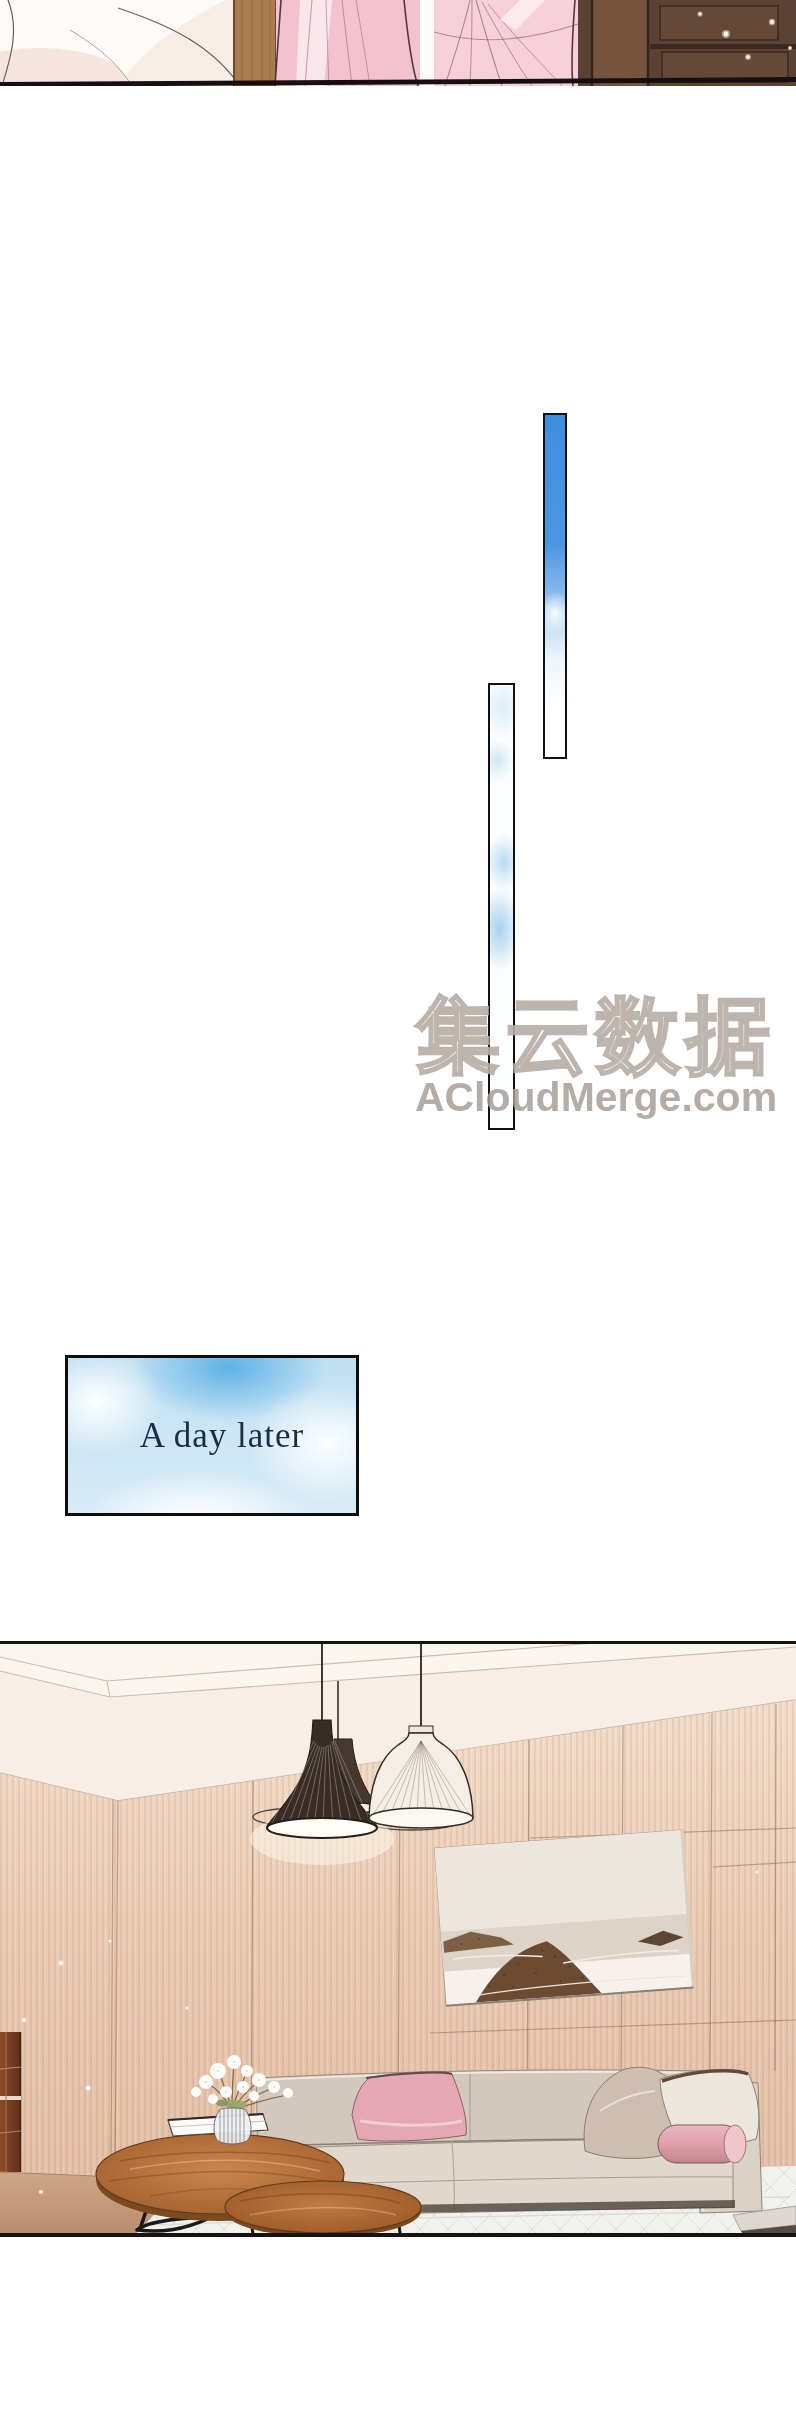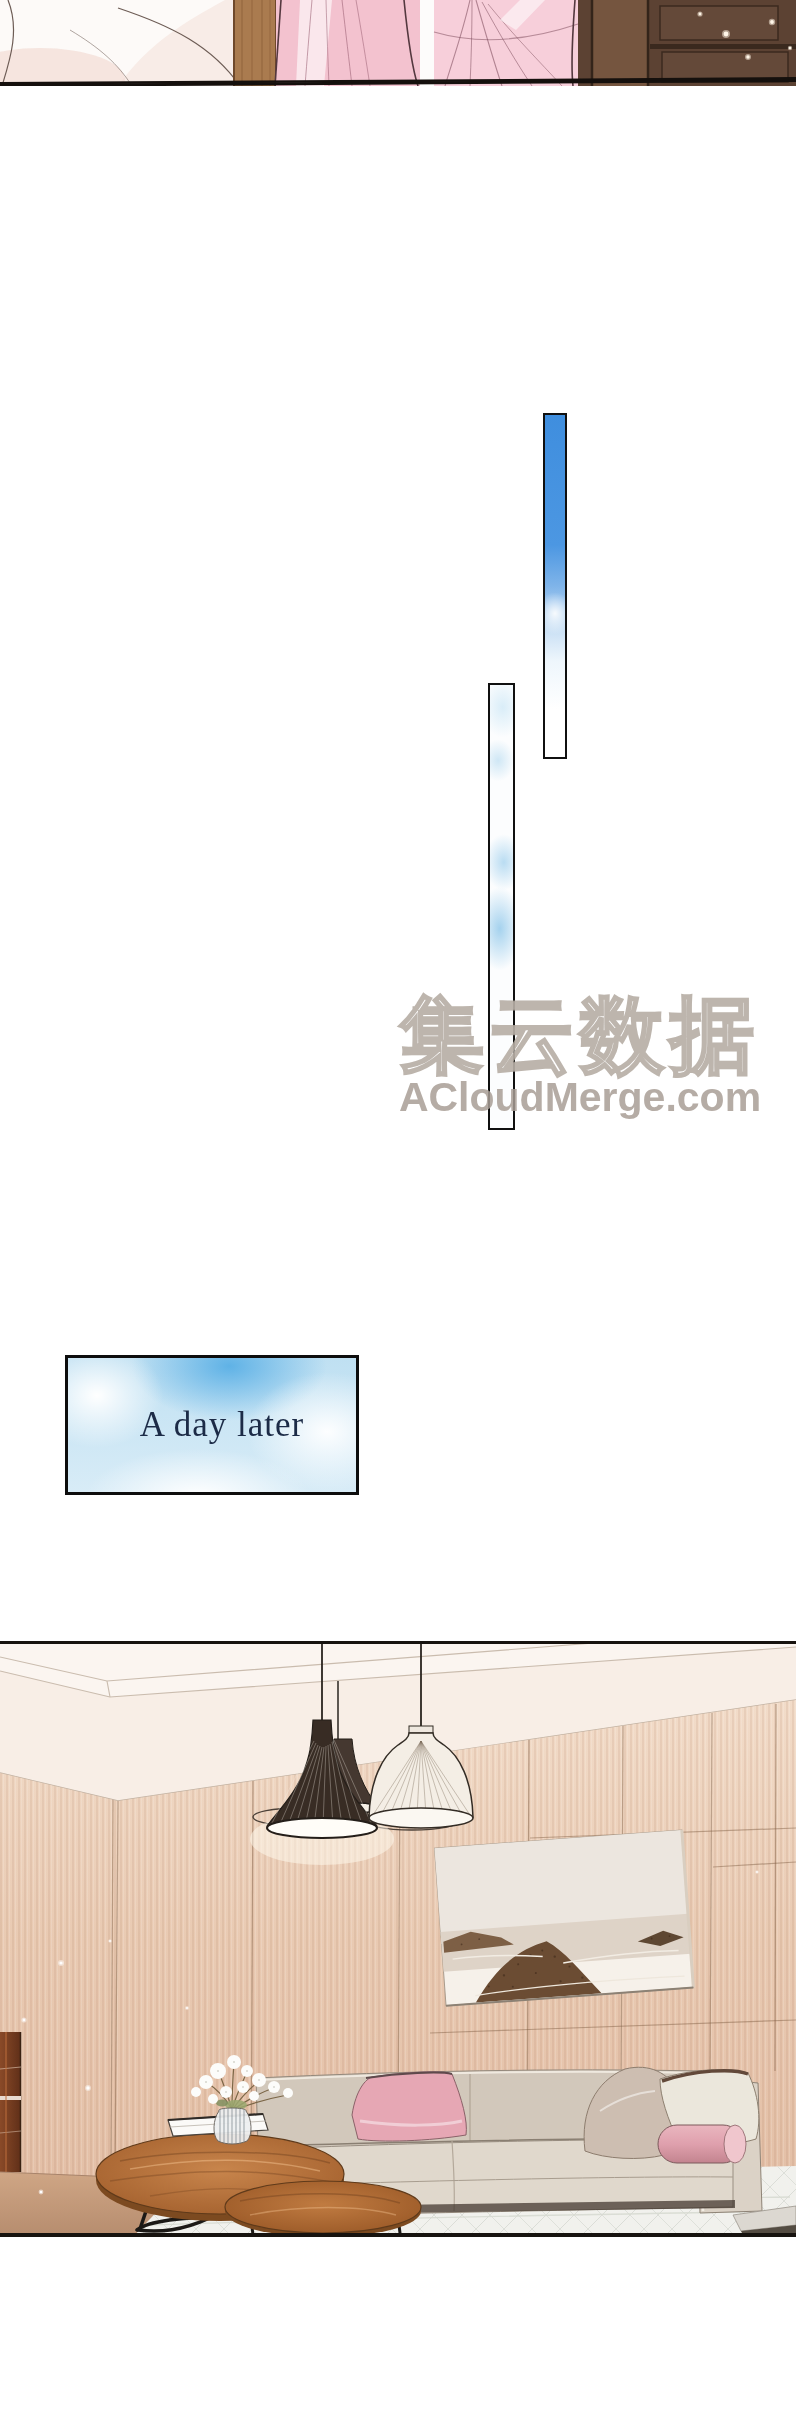--- a/index.html
+++ b/index.html
@@ -21,29 +21,29 @@
   #sky-strip-long{left:488px;top:683px;width:27px;height:447px;box-sizing:border-box;
     border:2px solid #101010;z-index:1;
     background:
       radial-gradient(ellipse 30px 42px at 55% 5%, #d9edf8, rgba(255,255,255,0) 72%),
       radial-gradient(ellipse 24px 30px at 35% 17%, #cfe7f5, rgba(255,255,255,0) 70%),
       radial-gradient(ellipse 28px 40px at 60% 40%, #b9dcf2, rgba(255,255,255,0) 70%),
       radial-gradient(ellipse 32px 58px at 42% 55%, #a5d2ee, rgba(255,255,255,0) 72%),
       #fcfdfe;}
 
   
-  #watermark{left:384px;top:988px;width:392px;z-index:2;text-align:center;pointer-events:none;}
+  #watermark{left:400px;top:988px;width:392px;z-index:2;text-align:center;pointer-events:none;}
   #watermark .logo{font-size:84px;line-height:1.12;font-weight:bold;letter-spacing:6px;
     color:rgba(255,255,255,0.45);-webkit-text-stroke:2.5px rgba(178,168,159,0.85);
     white-space:nowrap;}
   #watermark .site{font-size:41px;font-weight:bold;margin-top:-8px;
     color:rgba(168,158,149,0.85);letter-spacing:0px;white-space:nowrap;}
 
   
-  #caption-panel{left:65px;top:1355px;width:294px;height:140px;box-sizing:border-box;
+  #caption-panel{left:65px;top:1355px;width:294px;height:161px;box-sizing:border-box;
     border:3px solid #0d0d0d;display:flex;align-items:center;justify-content:center;
     background:
       radial-gradient(ellipse 95px 75px at 10% 28%, #ffffff, rgba(255,255,255,0) 70%),
       radial-gradient(ellipse 115px 85px at 90% 55%, #fdfeff, rgba(255,255,255,0) 70%),
       radial-gradient(ellipse 150px 65px at 45% 104%, #ffffff, rgba(255,255,255,0) 75%),
       radial-gradient(ellipse 125px 70px at 56% 6%, #5fb2e6, rgba(95,178,230,0) 78%),
       linear-gradient(#bfe0f2,#d8ecf7); padding-left: 8px;}
   #caption-panel .txt{font-family:"Liberation Serif",serif;font-size:35px;color:#1c2b47;
     padding-left:12px;letter-spacing:1px;}
 

